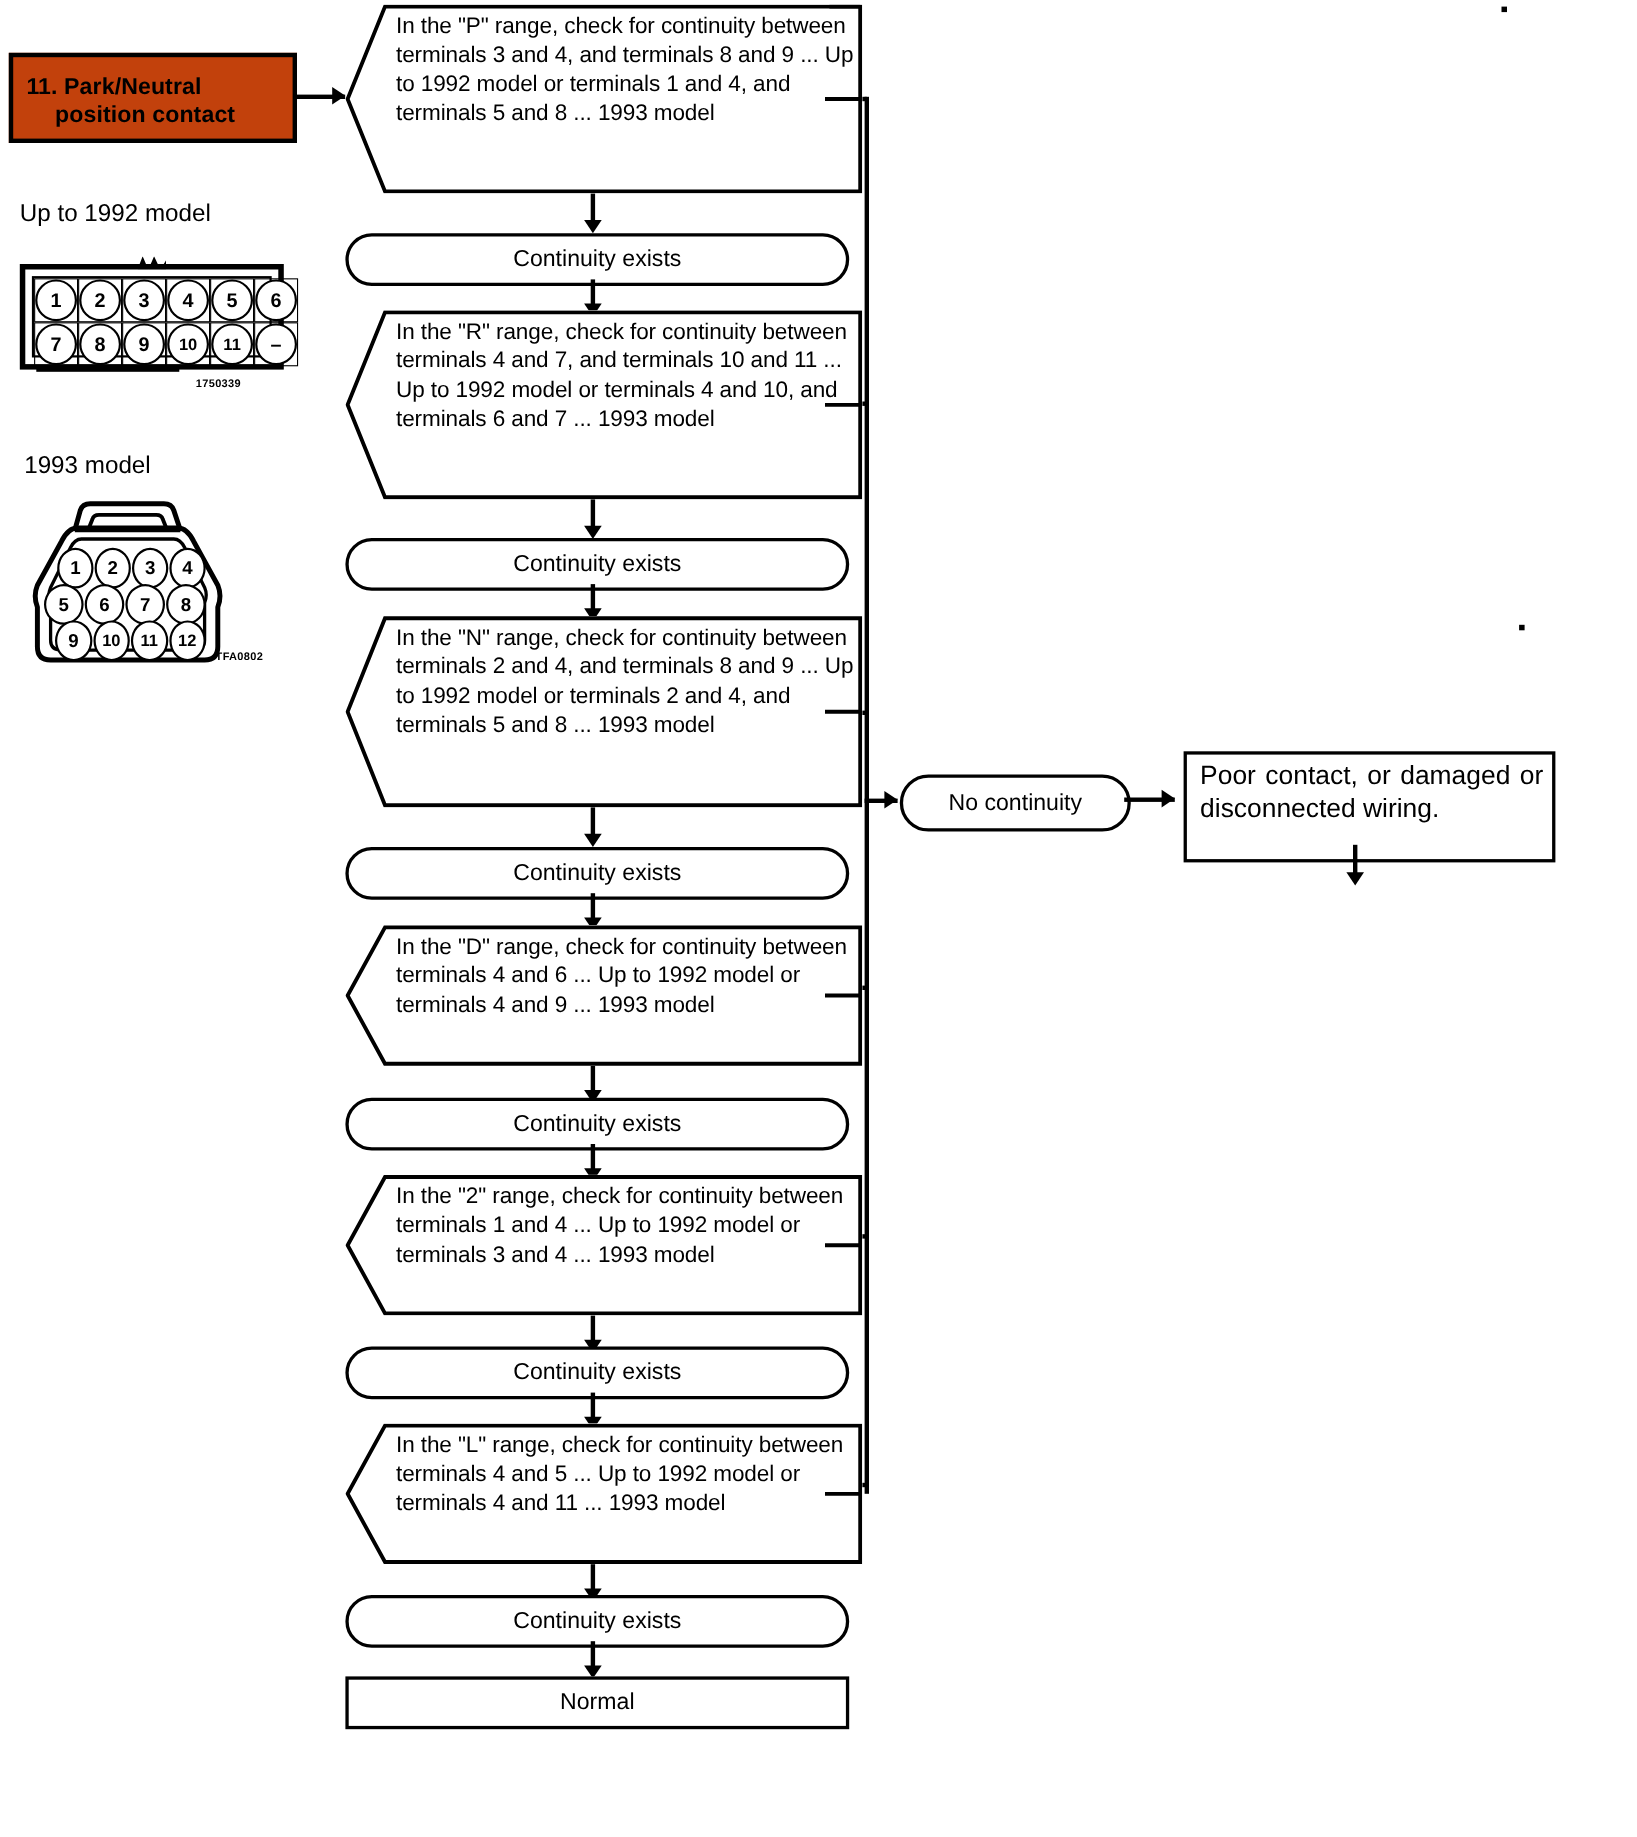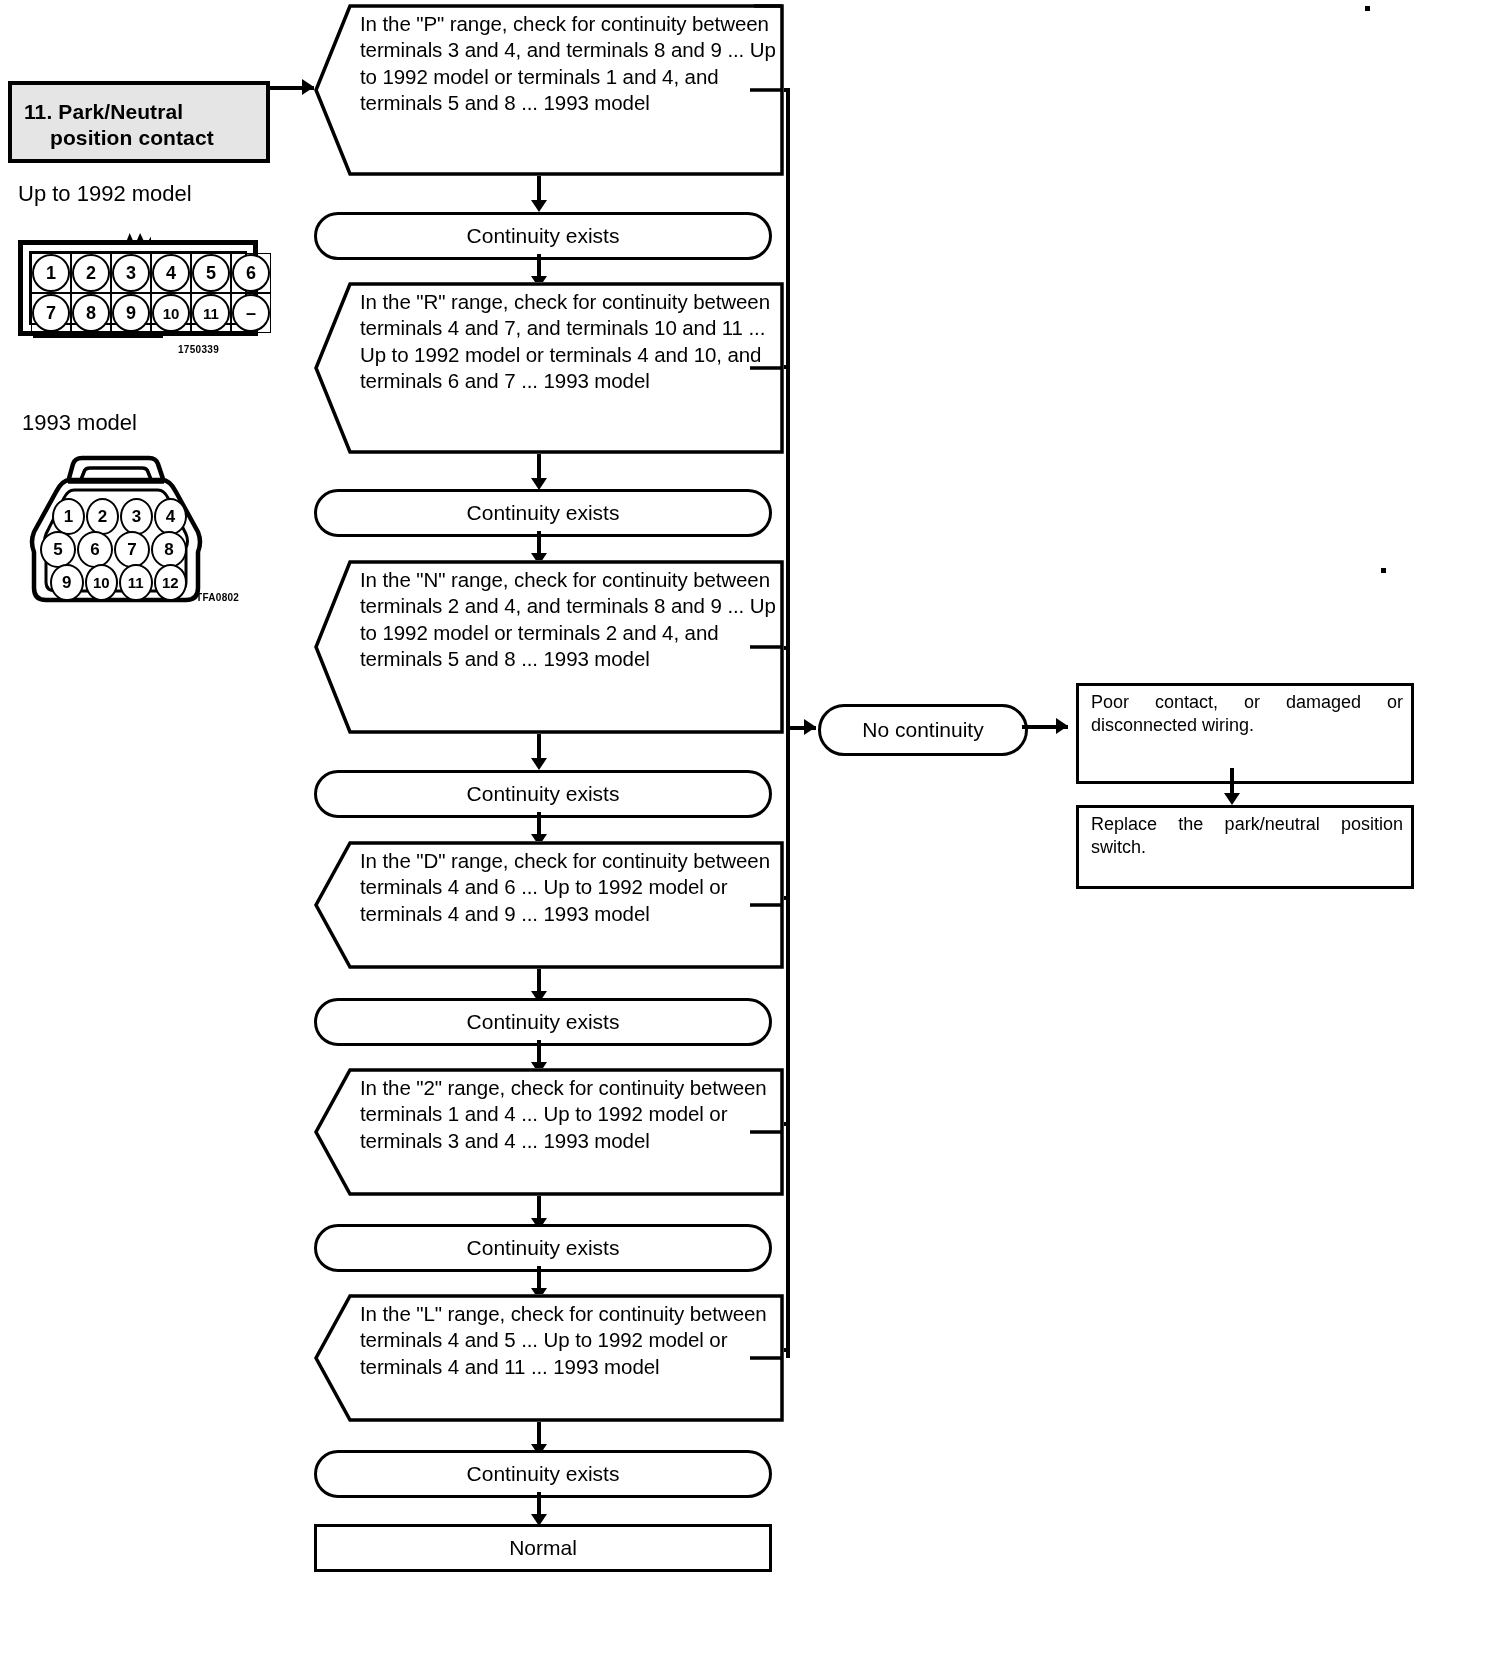--- a/index.html
+++ b/index.html
@@ -19,27 +19,26 @@
     background: #ffffff;
     overflow: hidden;
   }
 
   
   .abs { position: absolute; box-sizing: border-box; }
 
   
   .title-box {
     border: 4px solid #000;
-    background: #e5e5e5;
+    background: #c2410c;
     font-weight: bold;
     font-size: 21px;
     line-height: 1.25;
     padding: 14px 10px 14px 12px;
     letter-spacing: .1px;
-    margin-top: 33px;
   }
   .title-box .l2 { padding-left: 26px; display: block; }
 
   
   .caption {
     font-size: 22px;
     line-height: 1.1;
     white-space: nowrap;
   }
   .partno {
@@ -157,21 +156,21 @@
     display: flex;
     align-items: center;
     justify-content: center;
     font-size: 21px;
   }
   .rectbox.left-text {
     justify-content: flex-start;
     align-items: flex-start;
     padding: 5px 8px 5px 12px;
     line-height: 1.26;
-    font-size: 18px;
+    font-size: 24px;
   }
   .rectbox.left-text .justified {
     text-align: justify;
     text-align-last: left;
     width: 100%;
   }
 
   
   .vline { position: absolute; background: #000; width: 3.5px; }
   .hline { position: absolute; background: #000; height: 3.5px; }
@@ -311,23 +310,20 @@
   <div class="abs hline" style="left:1022px; top:725px; width:46px;"></div>
   <div class="abs arrow-right" style="left:1056px; top:718px;"></div>
 
   <div class="rectbox left-text" style="left:1076px; top:683px; width:312px; height:85px;">
     <span class="justified">Poor contact, or damaged or disconnected wiring.</span>
   </div>
 
   <div class="abs vline" style="left:1230px; top:768px; width:3.5px; height:32px;"></div>
   <div class="abs arrow-down" style="left:1224px; top:793px;"></div>
 
-  <div class="rectbox left-text" style="left:1076px; top:805px; width:312px; height:68px;">
-    <span class="justified">Replace the park/neutral position switch.</span>
-  </div>
 
   <div class="hexbox" style="left:314px; top:4px; width:470px; height:172px;">
     <svg class="hx-svg" width="470" height="172" viewBox="0 0 470 172">
       <path d="M36 2 L468 2 L468 86 L436 86 L468 86 L468 170 L36 170 L2 86 Z" fill="#fff" stroke="#000" stroke-width="3.5" stroke-linejoin="miter"></path>
       <path d="M468 2 L440 2" stroke="#000" stroke-width="3.5"></path>
     </svg>
     <div class="hx-text">In the "P" range, check for continuity between terminals 3 and 4, and terminals 8 and 9 ... Up to 1992 model or terminals 1 and 4, and terminals 5 and 8 ... 1993 model</div>
   </div>
   <div class="abs vline" style="left:537px; top:176px; height:30px;"></div>
   <div class="abs arrow-down" style="left:531px; top:200px;"></div>

